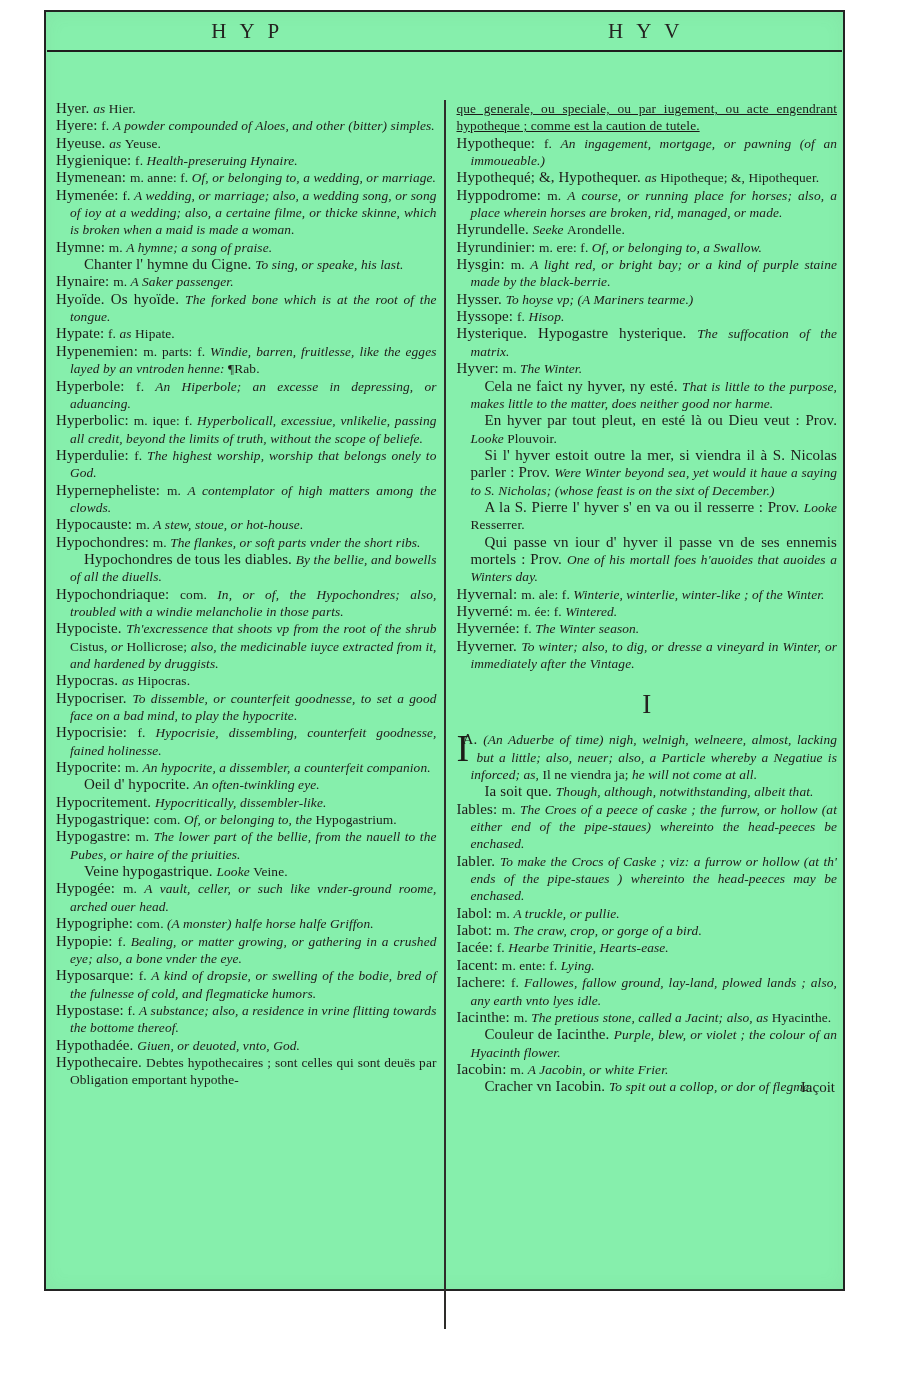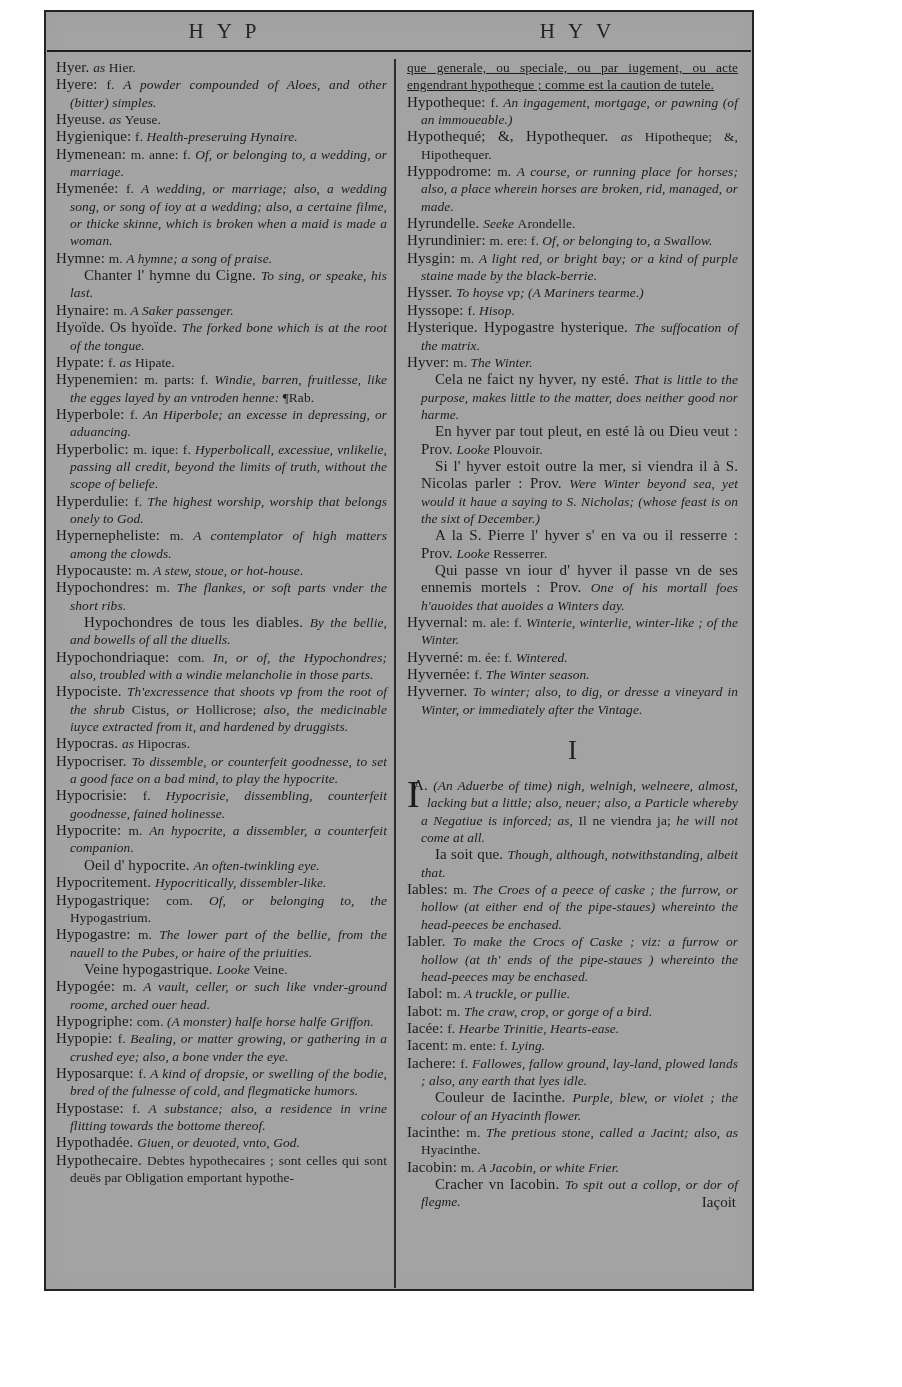--- a/index.html
+++ b/index.html
@@ -1,24 +1,24 @@
 <!DOCTYPE html>
 <html><head>
 <meta charset="utf-8">
 <style>
   html,body{margin:0;padding:0;background:#ffffff;}
   body{width:902px;height:1387px;position:relative;font-family:"Liberation Serif",serif;color:#1d1b18;}
   .page{position:absolute;inset:0;background:#ffffff;}
-  .frame{position:absolute;left:44px;top:10px;width:710px;height:1281px;box-sizing:border-box;
-         border:2px solid #232323;background:#a3a3a3;box-shadow:inset 0 0 18px rgba(120,115,100,.08);}
+  .frame{position:absolute;left:44px;top:10px;width:801px;height:1281px;box-sizing:border-box;
+         border:2px solid #232323;background:#86efac;box-shadow:inset 0 0 18px rgba(120,115,100,.08);}
   .running-head{display:flex;height:38px;align-items:center;}
   .running-head span{flex:1;text-align:center;font-size:21px;letter-spacing:13px;padding-left:13px;color:#242220;}
   .head-rule{height:0;border-top:2.5px solid #1e1e1e;margin:0 1px;}
   .columns{display:flex;align-items:stretch;box-sizing:border-box;height:1236px;overflow:hidden;
-           padding:7px 14px 0 10px;}
+           padding:7px 6px 0 10px;margin-top:41px;}
   .col{flex:1;min-width:0;}
   .col0{padding-right:7px;}
   .col1{padding-left:11px;}
   .divider{width:2px;background:#2e2c2a;}
   p.entry{margin:0;font-size:13.4px;line-height:17.35px;text-align:justify;
           padding-left:14px;text-indent:-14px;letter-spacing:.1px;}
   p.entry.sub{text-indent:14px;}
   p.entry.cont{padding-left:0;text-indent:0;text-decoration:underline;}
   p.entry.dc{}
   .seg-h{font-size:15px;}
@@ -102,22 +102,22 @@
           <p class="entry "><span class="seg-h">Hyverner. </span><span class="seg-i">To winter; also, to dig, or dresse a vineyard in Winter, or immediately after the Vintage.</span></p>
           <div class="section-head">I</div>
           <p class="entry dc"><span class="dropcap-letter">I</span><span class="seg-h">A. </span><span class="seg-i">(An Aduerbe of time) nigh, welnigh, welneere, almost, lacking but a little; also, neuer; also, a Particle whereby a Negatiue is inforced; as, </span><span class="seg-r">Il ne viendra ja; </span><span class="seg-i">he will not come at all.</span></p>
           <p class="entry sub"><span class="seg-h">Ia soit que. </span><span class="seg-i">Though, although, notwithstanding, albeit that.</span></p>
           <p class="entry "><span class="seg-h">Iables: </span><span class="seg-r">m. </span><span class="seg-i">The Croes of a peece of caske ; the furrow, or hollow (at either end of the pipe-staues) whereinto the head-peeces be enchased.</span></p>
           <p class="entry "><span class="seg-h">Iabler. </span><span class="seg-i">To make the Crocs of Caske ; viz: a furrow or hollow (at th' ends of the pipe-staues ) whereinto the head-peeces may be enchased.</span></p>
           <p class="entry "><span class="seg-h">Iabol: </span><span class="seg-r">m. </span><span class="seg-i">A truckle, or pullie.</span></p>
           <p class="entry "><span class="seg-h">Iabot: </span><span class="seg-r">m. </span><span class="seg-i">The craw, crop, or gorge of a bird.</span></p>
           <p class="entry "><span class="seg-h">Iacée: </span><span class="seg-r">f. </span><span class="seg-i">Hearbe Trinitie, Hearts-ease.</span></p>
           <p class="entry "><span class="seg-h">Iacent: </span><span class="seg-r">m. ente: f. </span><span class="seg-i">Lying.</span></p>
-          <p class="entry "><span class="seg-h">Iachere: </span><span class="seg-r">f. </span><span class="seg-i">Fallowes, fallow ground, lay-land, plowed lands ; also, any earth that lyes idle.</span></p>
+          <p class="entry "><span class="seg-h">Iachere: </span><span class="seg-r">f. </span><span class="seg-i">Fallowes, fallow ground, lay-land, plowed lands ; also, any earth vnto lyes idle.</span></p>
+          <p class="entry "><span class="seg-h">Iacinthe: </span><span class="seg-r">m. </span><span class="seg-i">The pretious stone, called a Jacint; also, as </span><span class="seg-r">Hyacinthe.</span></p>
           <p class="entry sub"><span class="seg-h">Couleur de Iacinthe. </span><span class="seg-i">Purple, blew, or violet ; the colour of an Hyacinth flower.</span></p>
-          <p class="entry "><span class="seg-h">Iacinthe: </span><span class="seg-r">m. </span><span class="seg-i">The pretious stone, called a Jacint; also, as </span><span class="seg-r">Hyacinthe.</span></p>
           <p class="entry "><span class="seg-h">Iacobin: </span><span class="seg-r">m. </span><span class="seg-i">A Jacobin, or white Frier.</span></p>
           <p class="entry sub"><span class="seg-h">Cracher vn Iacobin. </span><span class="seg-i">To spit out a collop, or dor of flegme.</span></p>
           <p class="catchword">Iaçoit</p>
         </div>
     </div>
   </div>
 </div>
 
 </body></html>

